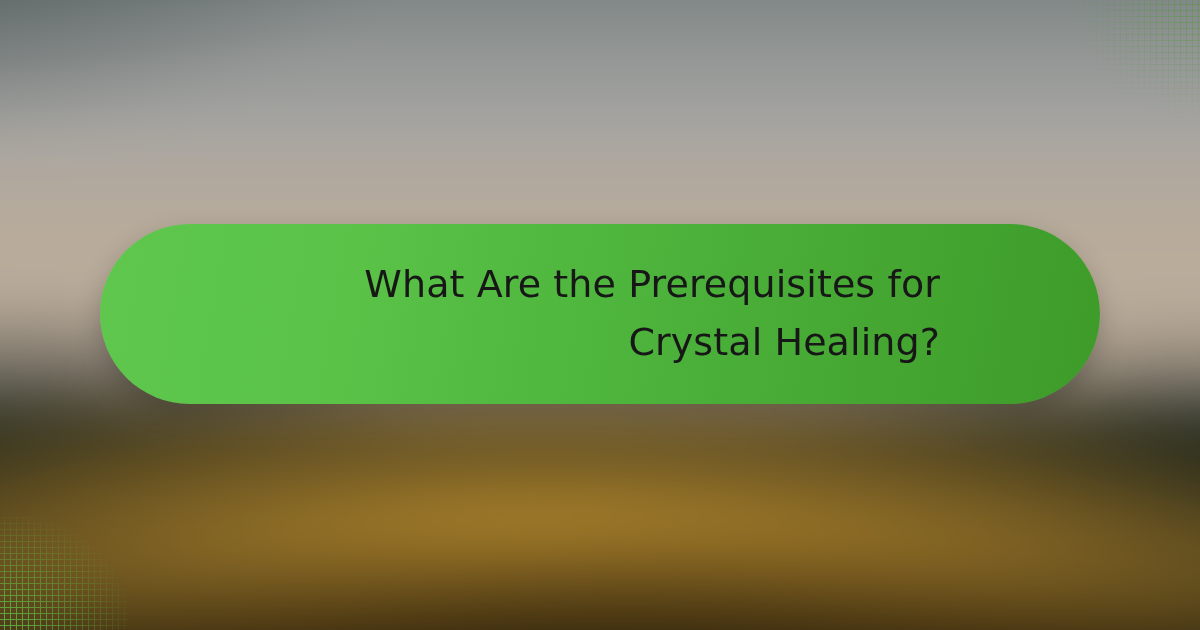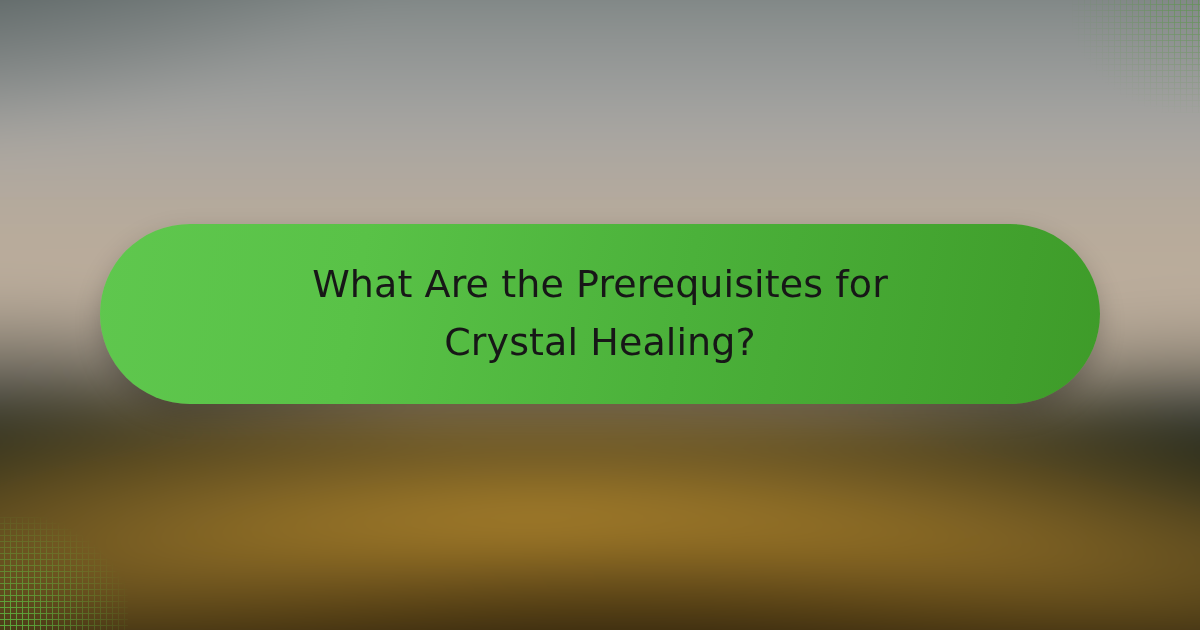--- a/index.html
+++ b/index.html
@@ -128,21 +128,21 @@
     box-sizing: border-box;
     padding: 0 120px;
   }
 
   .title-pill__text {
     margin: 0;
     font-size: 38px;
     line-height: 1.52;
     font-weight: 400;
     color: #171717;
-    text-align: center;
+    text-align: right;
     letter-spacing: 0.1px;
     max-width: 680px;
   }
 </style>
 </head>
 <body>
 
 <div class="og-card">
 
   <div class="bg-photo"></div>

